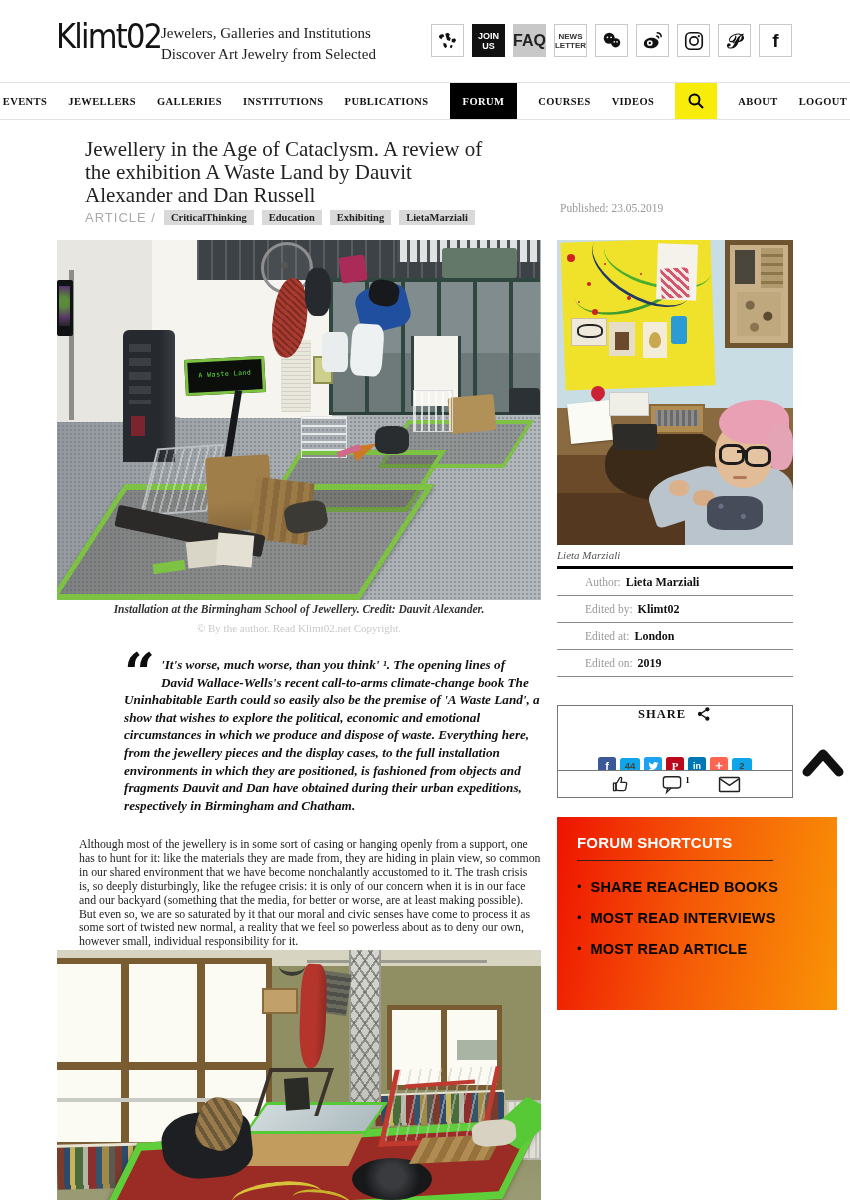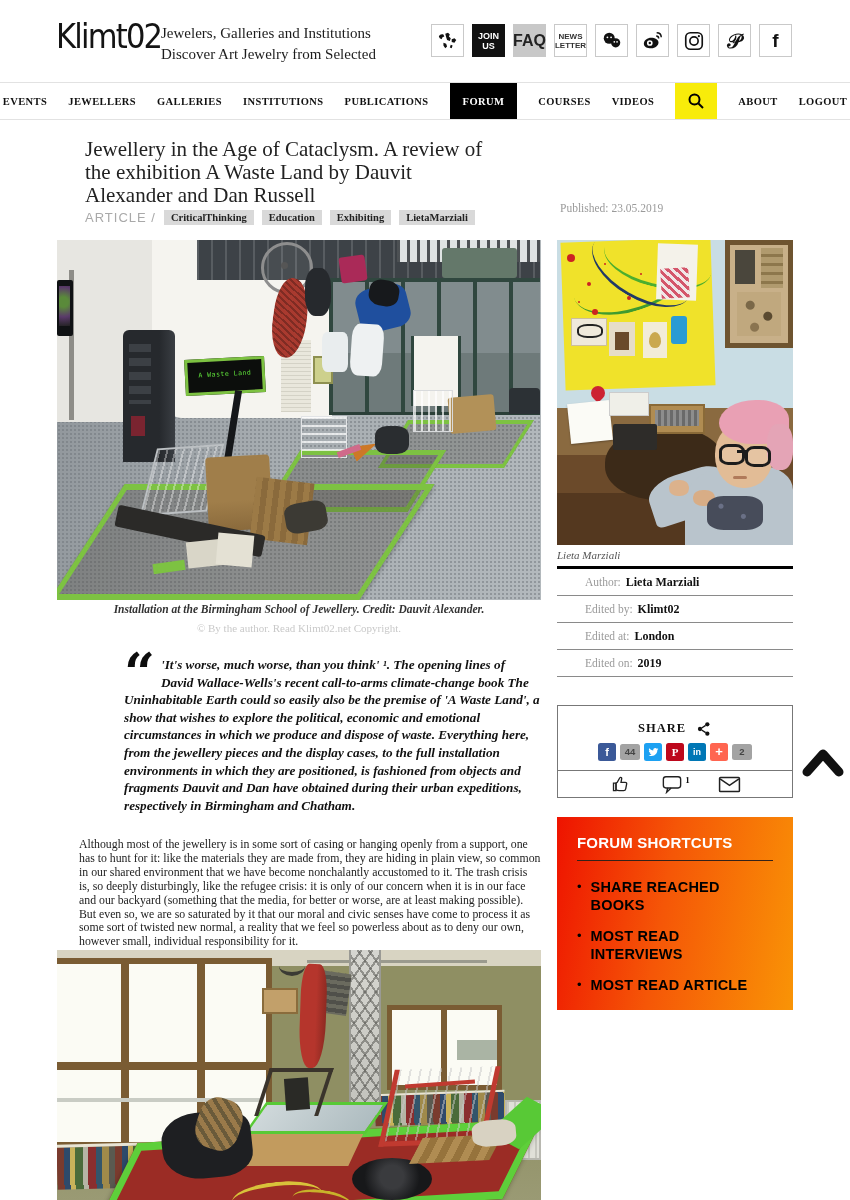--- a/index.html
+++ b/index.html
@@ -76,34 +76,34 @@
   .winframe{border:6px solid #7a5c33;box-sizing:border-box;background:#fbfbf4}
 
   
   .sb-caption{left:557px;top:549px;font-family:"Liberation Serif",serif;font-style:italic;font-size:11px;color:#555}
   .sb-bar{left:557px;top:566px;width:236px;height:3px;background:#000}
   .meta{left:557px;top:569px;width:236px}
   .meta .row{height:27px;display:flex;align-items:center;border-bottom:1px solid #8a8a8a;padding-left:28px;box-sizing:border-box}
   .meta .lab{font-family:"Liberation Serif",serif;font-size:11.5px;color:#9a9a9a;margin-right:5px}
   .meta .val{font-family:"Liberation Serif",serif;font-weight:bold;font-size:12px;color:#111}
   .sharebox{left:557px;top:705px;width:236px;height:71px;border:1.5px solid #777;box-sizing:border-box;
-            display:flex;flex-direction:column;align-items:center;justify-content:center;gap:6px;background:#fff}
+            display:flex;flex-direction:column;align-items:center;justify-content:space-between;gap:6px;background:#fff}
   .sharehead{display:flex;align-items:center;gap:10px;font-family:"Liberation Serif",serif;font-weight:bold;
              font-size:12.5px;letter-spacing:1px;color:#111}
   .sbtns{display:flex;align-items:center;gap:4px}
   .sb18{width:18px;height:18px;border-radius:2.5px;color:#fff;font-weight:bold;font-size:11px;line-height:18px;
         text-align:center;cursor:pointer;display:flex;align-items:center;justify-content:center}
-  .cnt{background:#a3a3a3;color:#444;border-radius:2.5px;height:16px;min-width:20px;font-size:9.5px;
+  .cnt{background:#0ea5e9;color:#444;border-radius:2.5px;height:16px;min-width:20px;font-size:9.5px;
        line-height:16px;text-align:center;font-weight:bold}
   .likebox{left:557px;top:770px;width:236px;height:28px;border:1.5px solid #777;box-sizing:border-box;
            display:flex;align-items:center;justify-content:center;gap:28px;background:#fff}
   .likebox .ic{display:flex;align-items:flex-start;cursor:pointer}
   .ccount{font-family:"Liberation Serif",serif;font-weight:bold;font-size:9px;color:#111;margin-left:2px}
   .toTop{left:801px;top:746px;cursor:pointer}
-  .shortcuts{left:557px;top:817px;width:236px;height:193px;box-sizing:border-box;
+  .shortcuts{left:557px;top:817px;width:280px;height:193px;box-sizing:border-box;
              background:linear-gradient(100deg,#ee1300 0%,#f55607 45%,#f99406 100%);padding:17px 20px 0 20px}
   .shortcuts h3{margin:0;color:#fff;font-size:15px;font-weight:bold;letter-spacing:.2px}
   .sc-rule{height:1px;background:#33221a;margin-top:9px;width:196px}
   .shortcuts ul{list-style:none;margin:17px 0 0 0;padding:0}
   .shortcuts li{display:flex;margin-bottom:13px;cursor:pointer}
   .shortcuts li .dot{color:#000;font-size:13px;line-height:17px;margin-right:9px}
   .shortcuts li .txt{color:#000;font-weight:bold;font-size:14.5px;line-height:18px;letter-spacing:.2px}
 </style>
 </head>
 <body>

